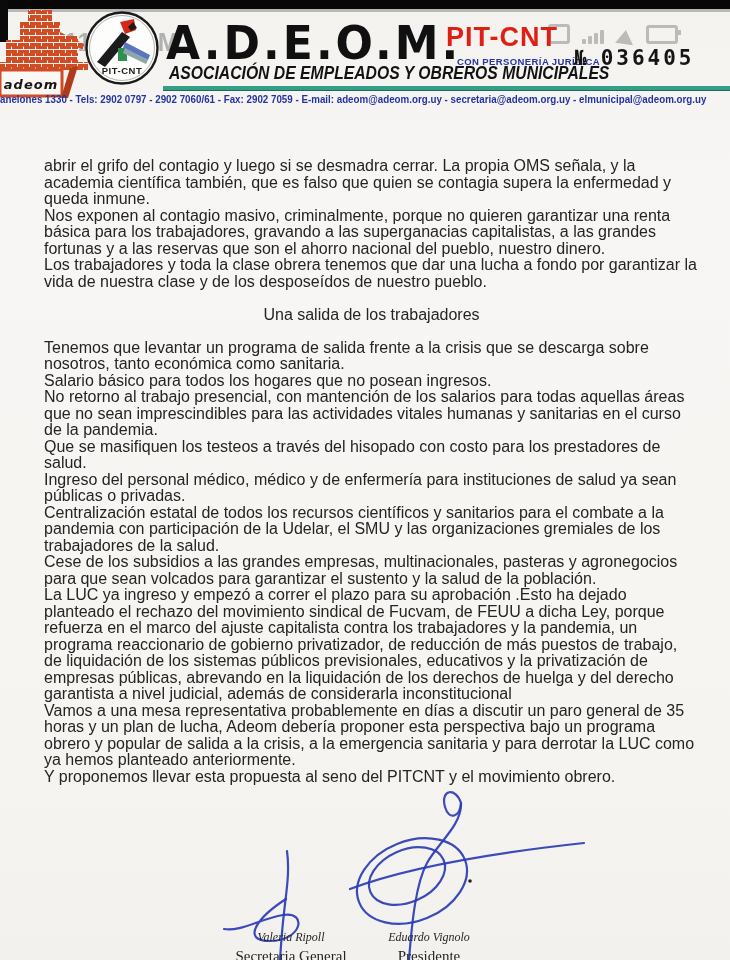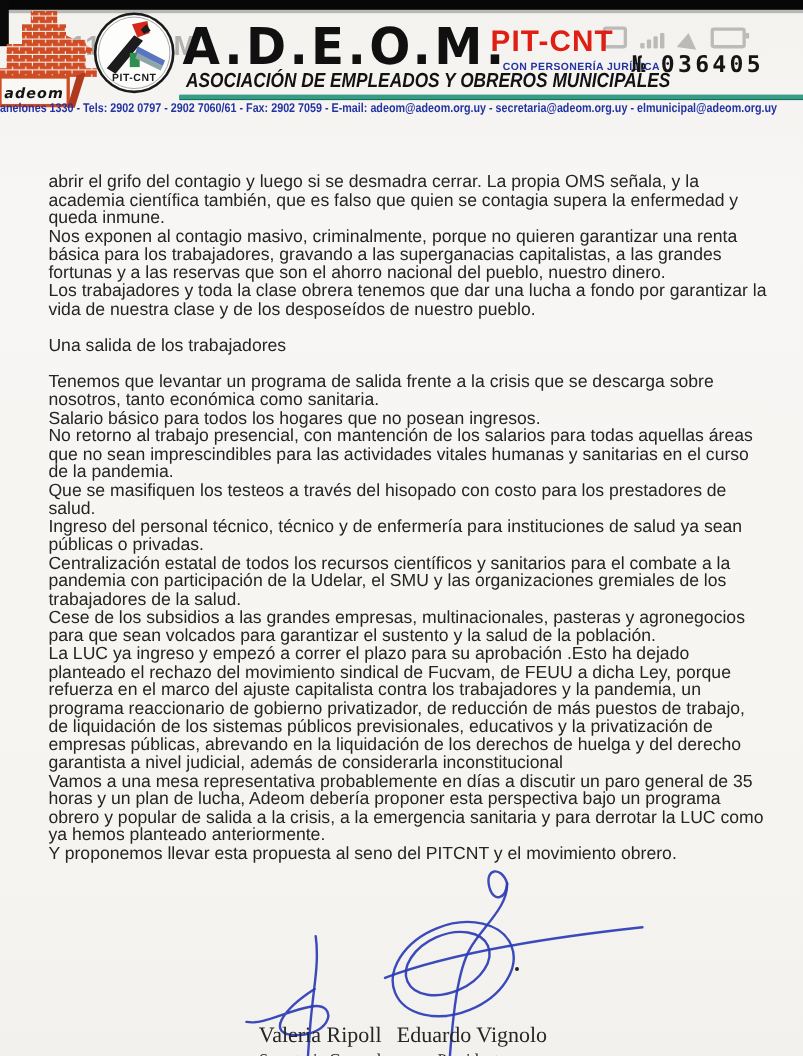--- a/index.html
+++ b/index.html
@@ -40,27 +40,27 @@
     box-shadow:0 1px 0 #1c6b5c;}
   .contact{position:absolute;left:0;top:93px;width:870px;font-size:11.5px;font-weight:bold;
     color:#2433a2;white-space:nowrap;transform:scaleX(.85);transform-origin:left top;}
   
   .adeom-logo{position:absolute;left:0;top:8px;}
   .pit-logo{position:absolute;left:84px;top:10px;}
   
   .body-text{position:absolute;left:44px;top:158px;width:655px;font-size:16px;line-height:16.5px;
     color:#242424;}
   .body-text .para{margin:0;}
-  .body-text .heading{margin:16.5px 0;}
+  .body-text .heading{margin:16.5px 0;text-align:center;}
   
   .sig-svg{position:absolute;left:140px;top:755px;}
   .sig-svg path,.sig-svg ellipse{fill:none;stroke:#2b3cb5;stroke-width:2.2;stroke-linecap:round;opacity:.92;}
   .signers .signer{position:absolute;width:170px;text-align:center;
     font-family:"Liberation Serif",serif;color:#262626;}
-  .signer .sig-name{font-size:20px;}
+  .signer .sig-name{font-size:12px;font-style:italic;}
   .signer .sig-title{font-size:15px;margin-top:3px;}
   .signer-1{left:206px;top:930px;}
   .signer-2{left:344px;top:930px;}
 </style>
 </head>
 <body>
 
 <div class="page">
 
   <div class="topbar"></div>
@@ -125,21 +125,21 @@
 
   <main class="body-text" id="paragraphs">
       <div class="para">abrir el grifo del contagio y luego si se desmadra cerrar. La propia OMS señala, y la academia científica también, que es falso que quien se contagia supera la enfermedad y queda inmune.</div>
       <div class="para">Nos exponen al contagio masivo, criminalmente, porque no quieren garantizar una renta básica para los trabajadores, gravando a las superganacias capitalistas, a las grandes fortunas y a las reservas que son el ahorro nacional del pueblo, nuestro dinero.</div>
       <div class="para">Los trabajadores y toda la clase obrera tenemos que dar una lucha a fondo por garantizar la vida de nuestra clase y de los desposeídos de nuestro pueblo.</div>
       <div class="heading">Una salida de los trabajadores</div>
       <div class="para">Tenemos que levantar un programa de salida frente a la crisis que se descarga sobre nosotros, tanto económica como sanitaria.</div>
       <div class="para">Salario básico para todos los hogares que no posean ingresos.</div>
       <div class="para">No retorno al trabajo presencial, con mantención de los salarios para todas aquellas áreas que no sean imprescindibles para las actividades vitales humanas y sanitarias en el curso de la pandemia.</div>
       <div class="para">Que se masifiquen los testeos a través del hisopado con costo para los prestadores de salud.</div>
-      <div class="para">Ingreso del personal técnico, técnico y de enfermería para instituciones de salud ya sean públicas o privadas.</div>
+      <div class="para">Ingreso del personal médico, médico y de enfermería para instituciones de salud ya sean públicas o privadas.</div>
       <div class="para">Centralización estatal de todos los recursos científicos y sanitarios para el combate a la pandemia con participación de la Udelar, el SMU y las organizaciones gremiales de los trabajadores de la salud.</div>
       <div class="para">Cese de los subsidios a las grandes empresas, multinacionales, pasteras y agronegocios para que sean volcados para garantizar el sustento y la salud de la población.</div>
       <div class="para">La LUC ya ingreso y empezó a correr el plazo para su aprobación .Esto ha dejado planteado el rechazo del movimiento sindical de Fucvam, de FEUU a dicha Ley, porque refuerza en el marco del ajuste capitalista contra los trabajadores y la pandemia, un programa reaccionario de gobierno privatizador, de reducción de más puestos de trabajo, de liquidación de los sistemas públicos previsionales, educativos y la privatización de empresas públicas, abrevando en la liquidación de los derechos de huelga y del derecho garantista a nivel judicial, además de considerarla inconstitucional</div>
       <div class="para">Vamos a una mesa representativa probablemente en días a discutir un paro general de 35 horas y un plan de lucha, Adeom debería proponer esta perspectiva bajo un programa obrero y popular de salida a la crisis, a la emergencia sanitaria y para derrotar la LUC como ya hemos planteado anteriormente.</div>
       <div class="para">Y proponemos llevar esta propuesta al seno del PITCNT y el movimiento obrero.</div>
     </main>
 
   <svg class="sig-svg" width="460" height="205" viewBox="0 0 460 205">
     <g>
       <path d="M147,96 C150,118 146,138 144,158 C142,174 141,190 140,205"></path>

